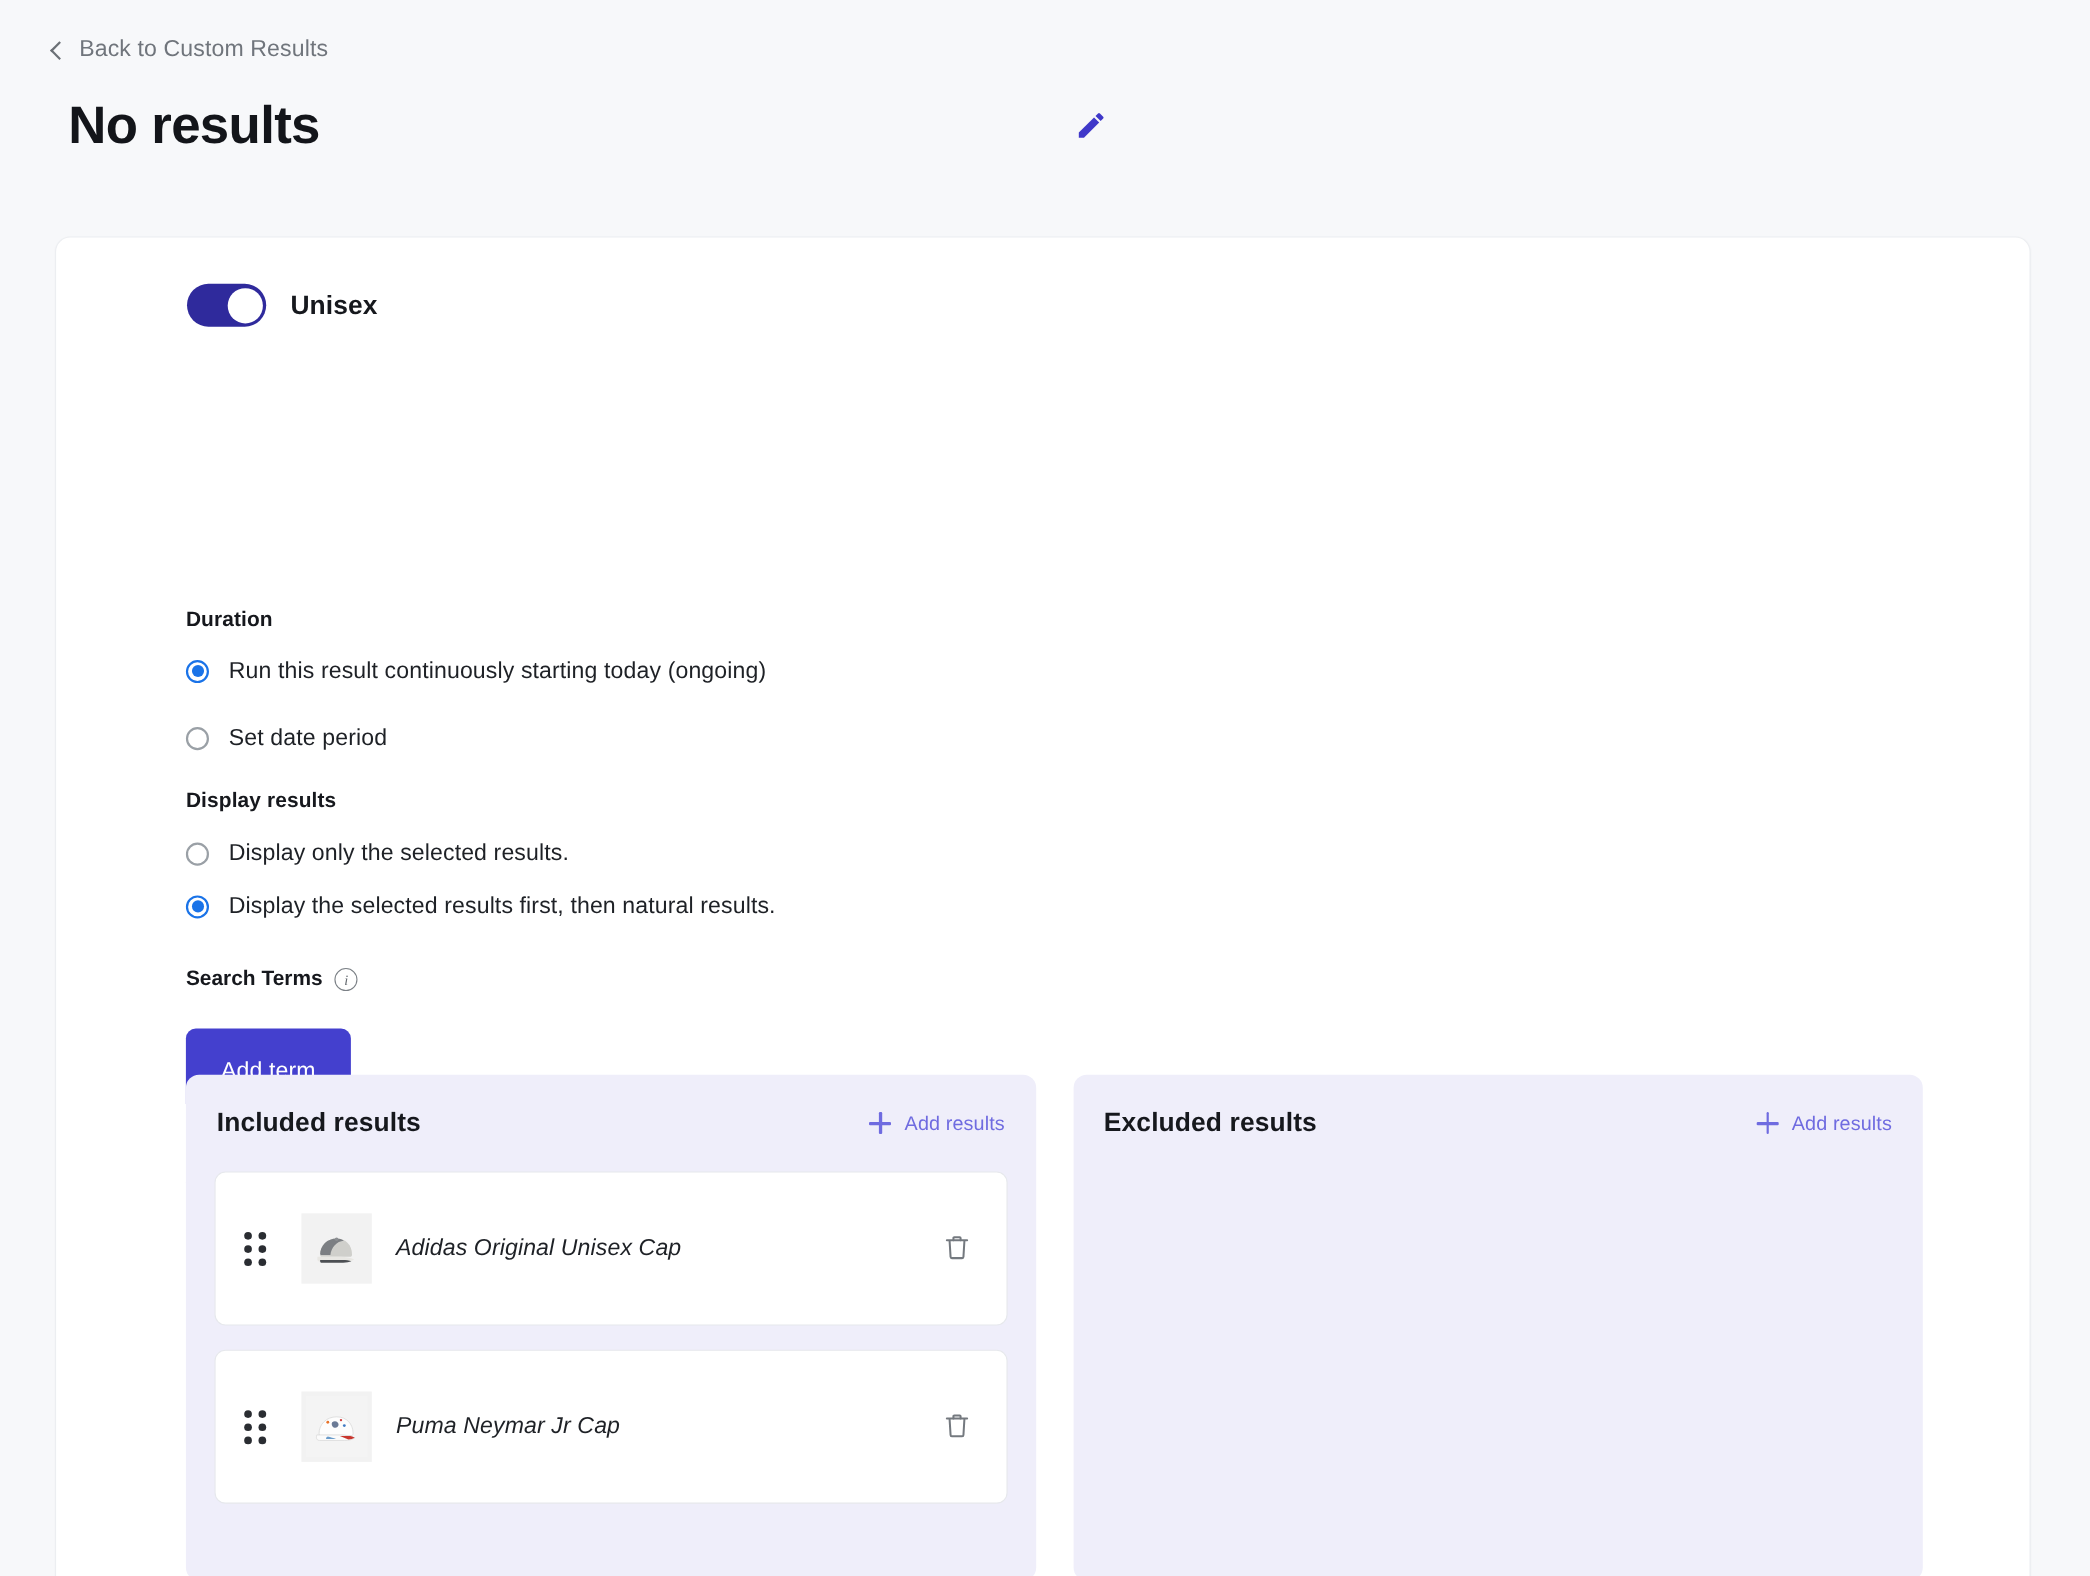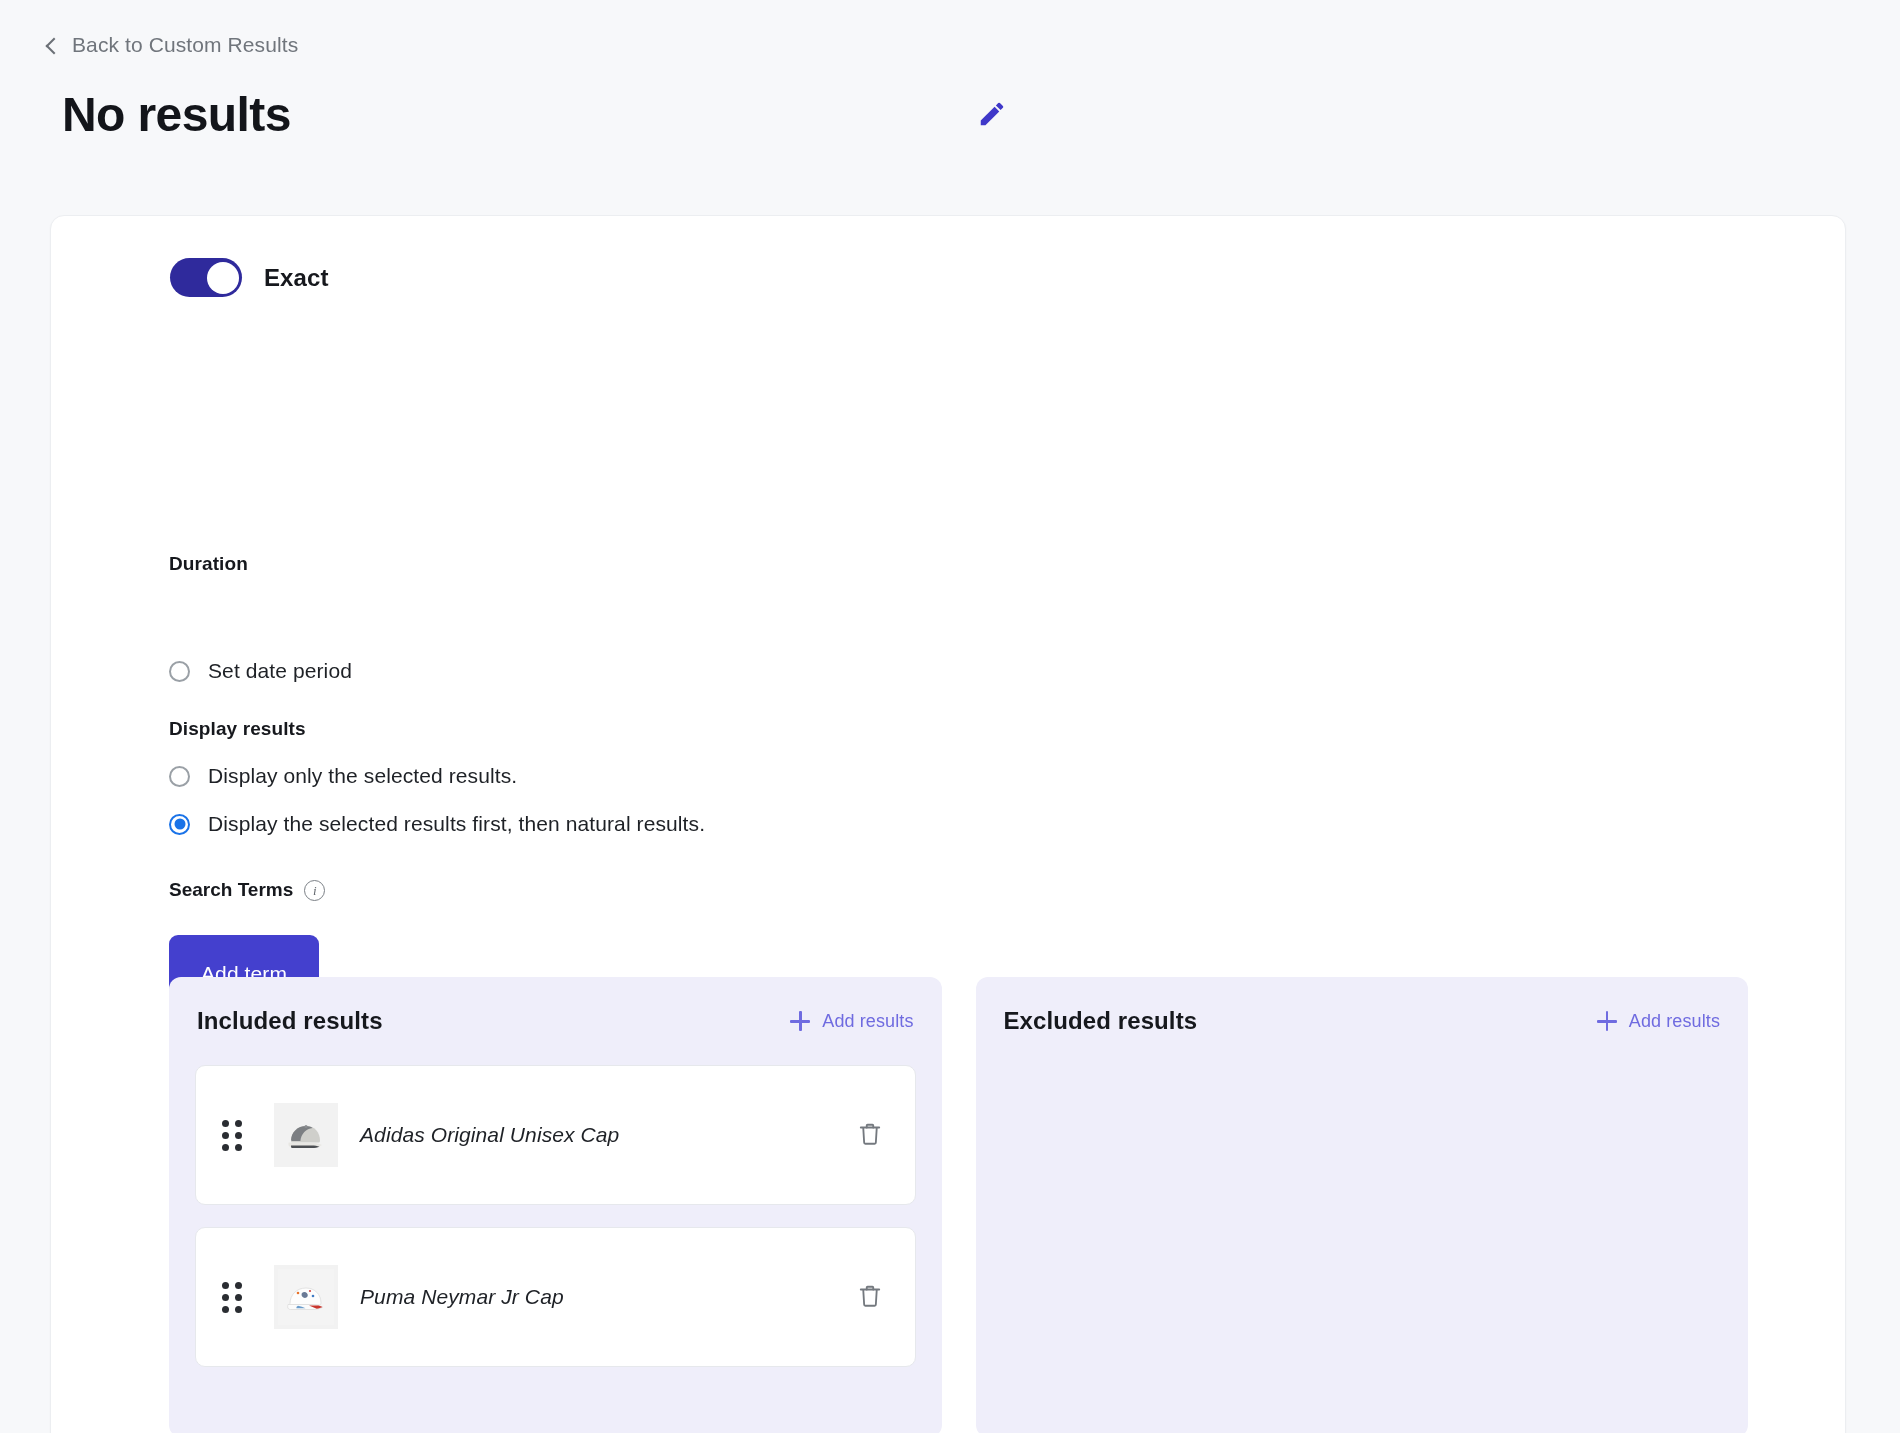--- a/index.html
+++ b/index.html
@@ -467,25 +467,29 @@
     </span>
   </button>
 </div>
 
 <div class="card">
 
   <div class="status-row">
     <div class="toggle">
       <span class="knob"></span>
     </div>
-    <span class="status-label">Exact</span>
+    <span class="status-label">Unisex</span>
   </div>
 
   <div class="section-heading h-duration">Duration</div>
 
+  <label class="radio-row r-dur-1">
+    <span class="radio checked"></span>
+    <span class="radio-label">Run this result continuously starting today (ongoing)</span>
+  </label>
 
   <label class="radio-row r-dur-2">
     <span class="radio"></span>
     <span class="radio-label">Set date period</span>
   </label>
 
   <div class="section-heading h-display">Display results</div>
 
   <label class="radio-row r-disp-1">
     <span class="radio"></span>

